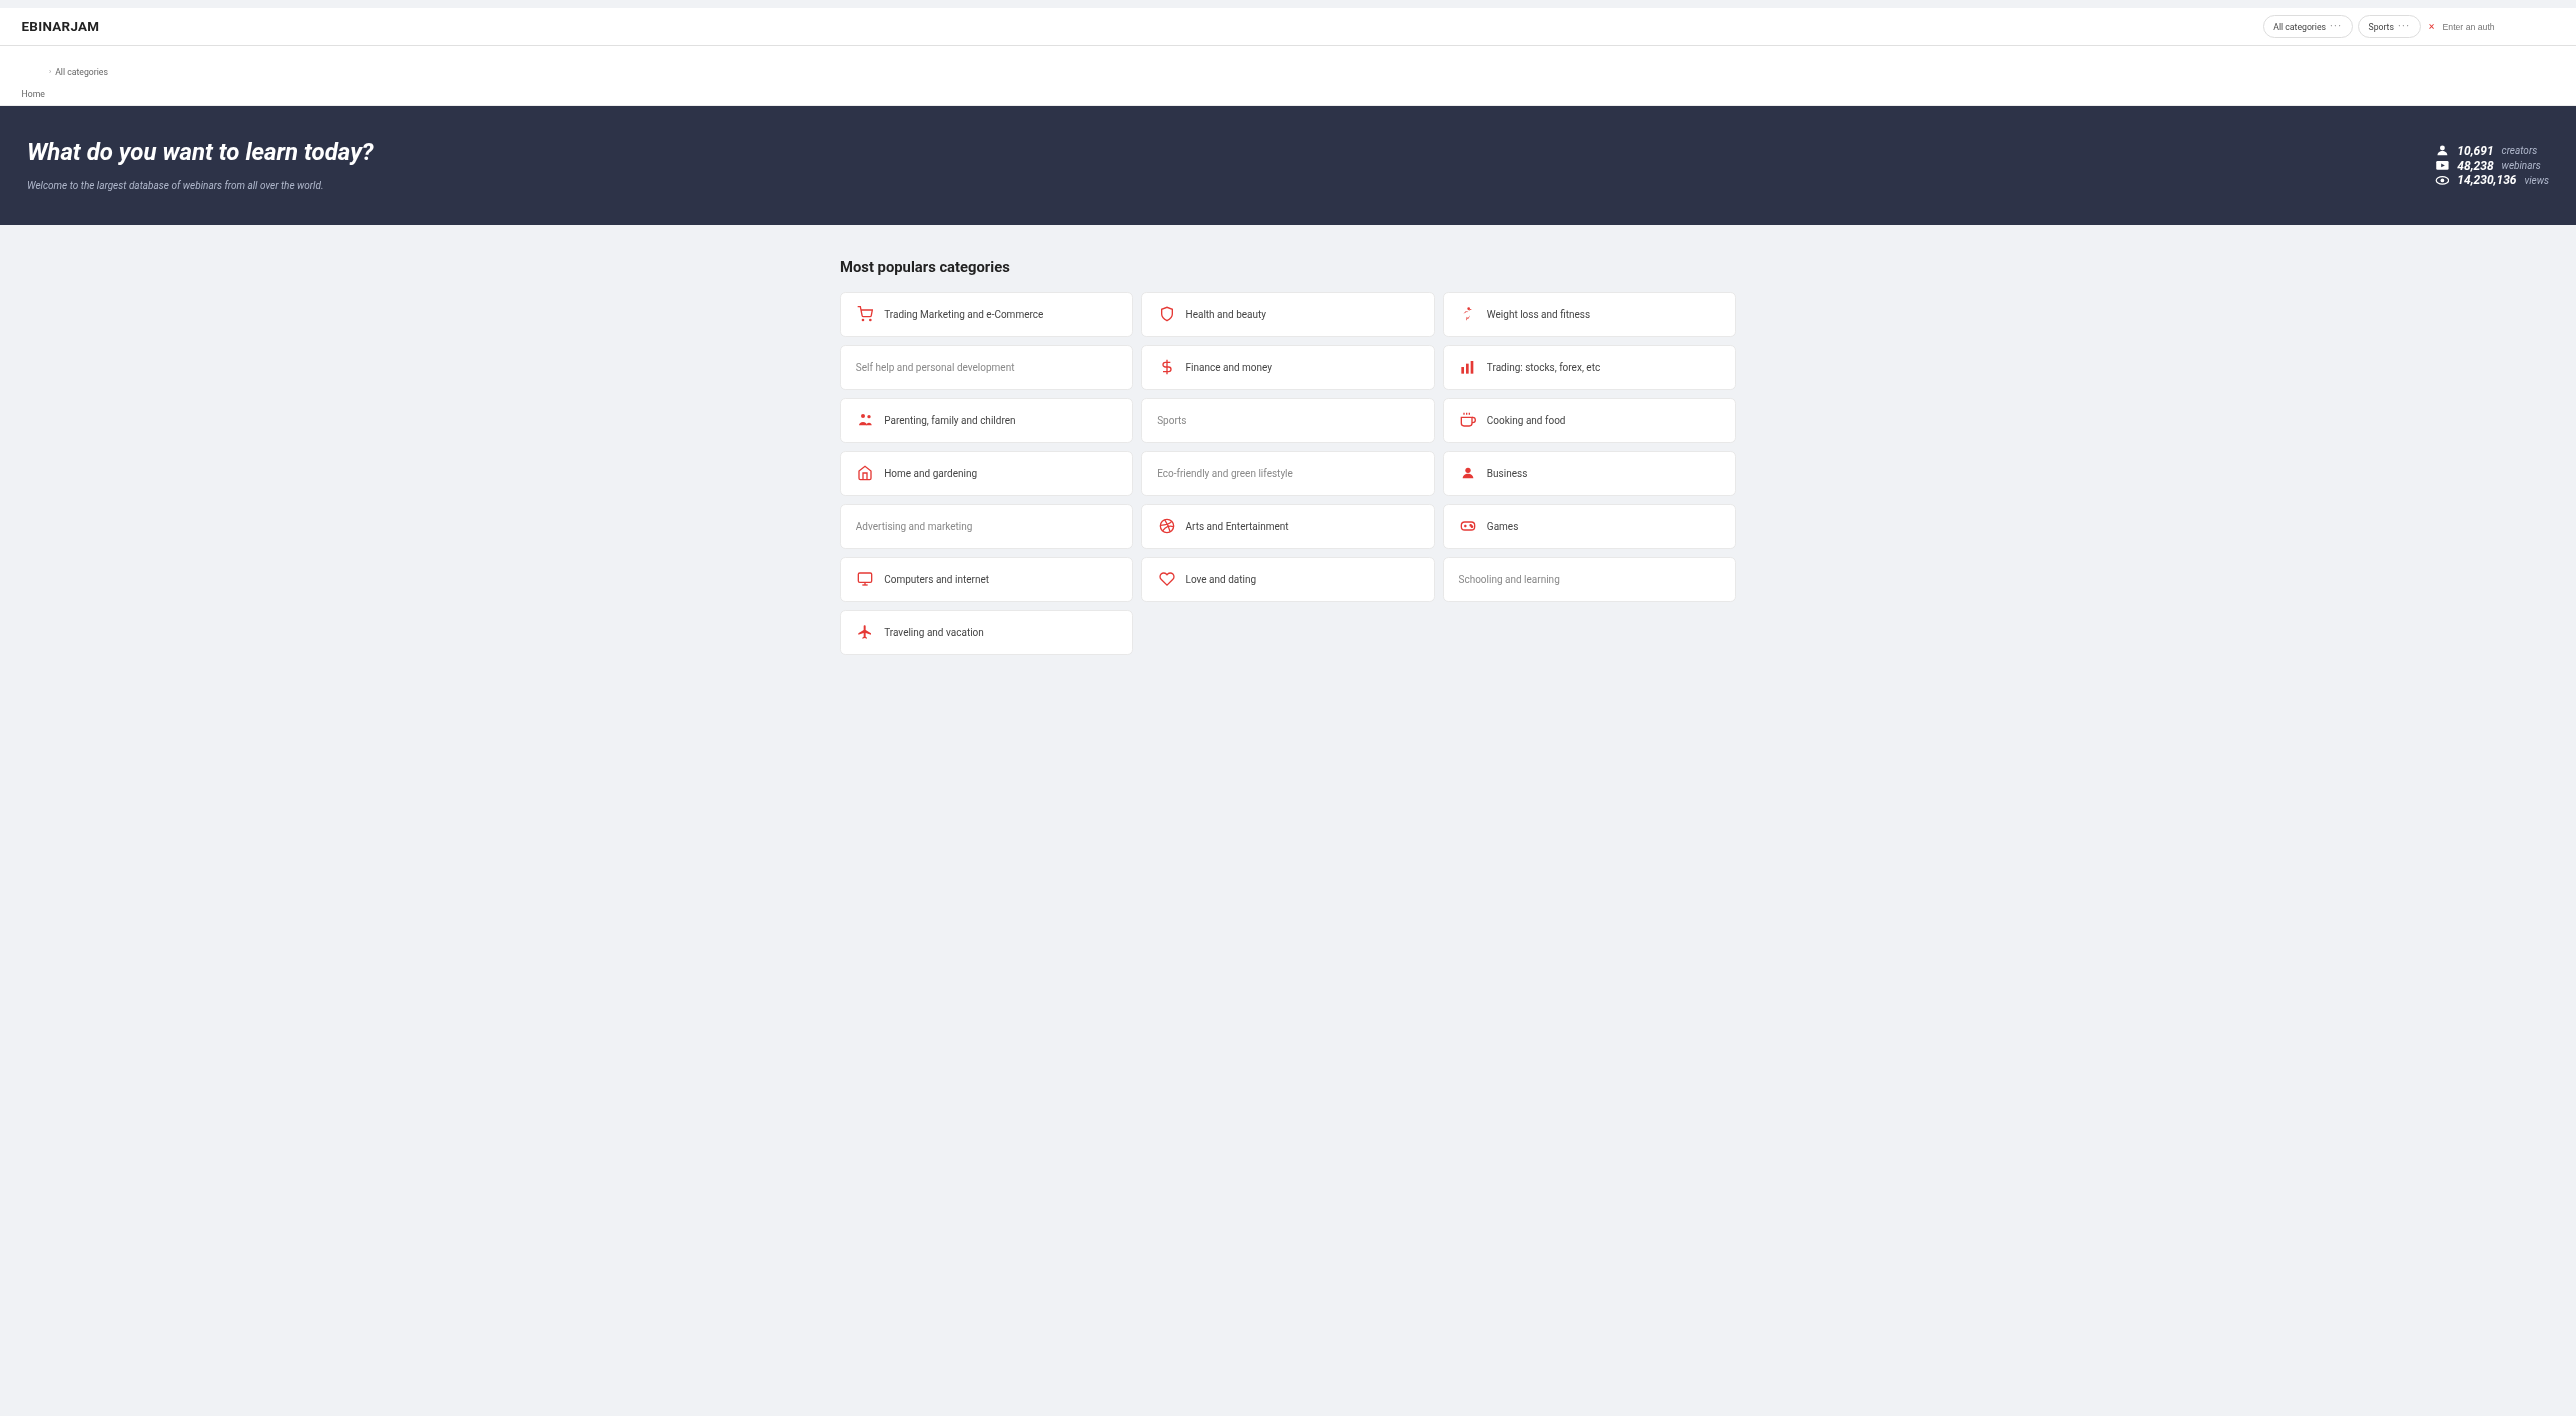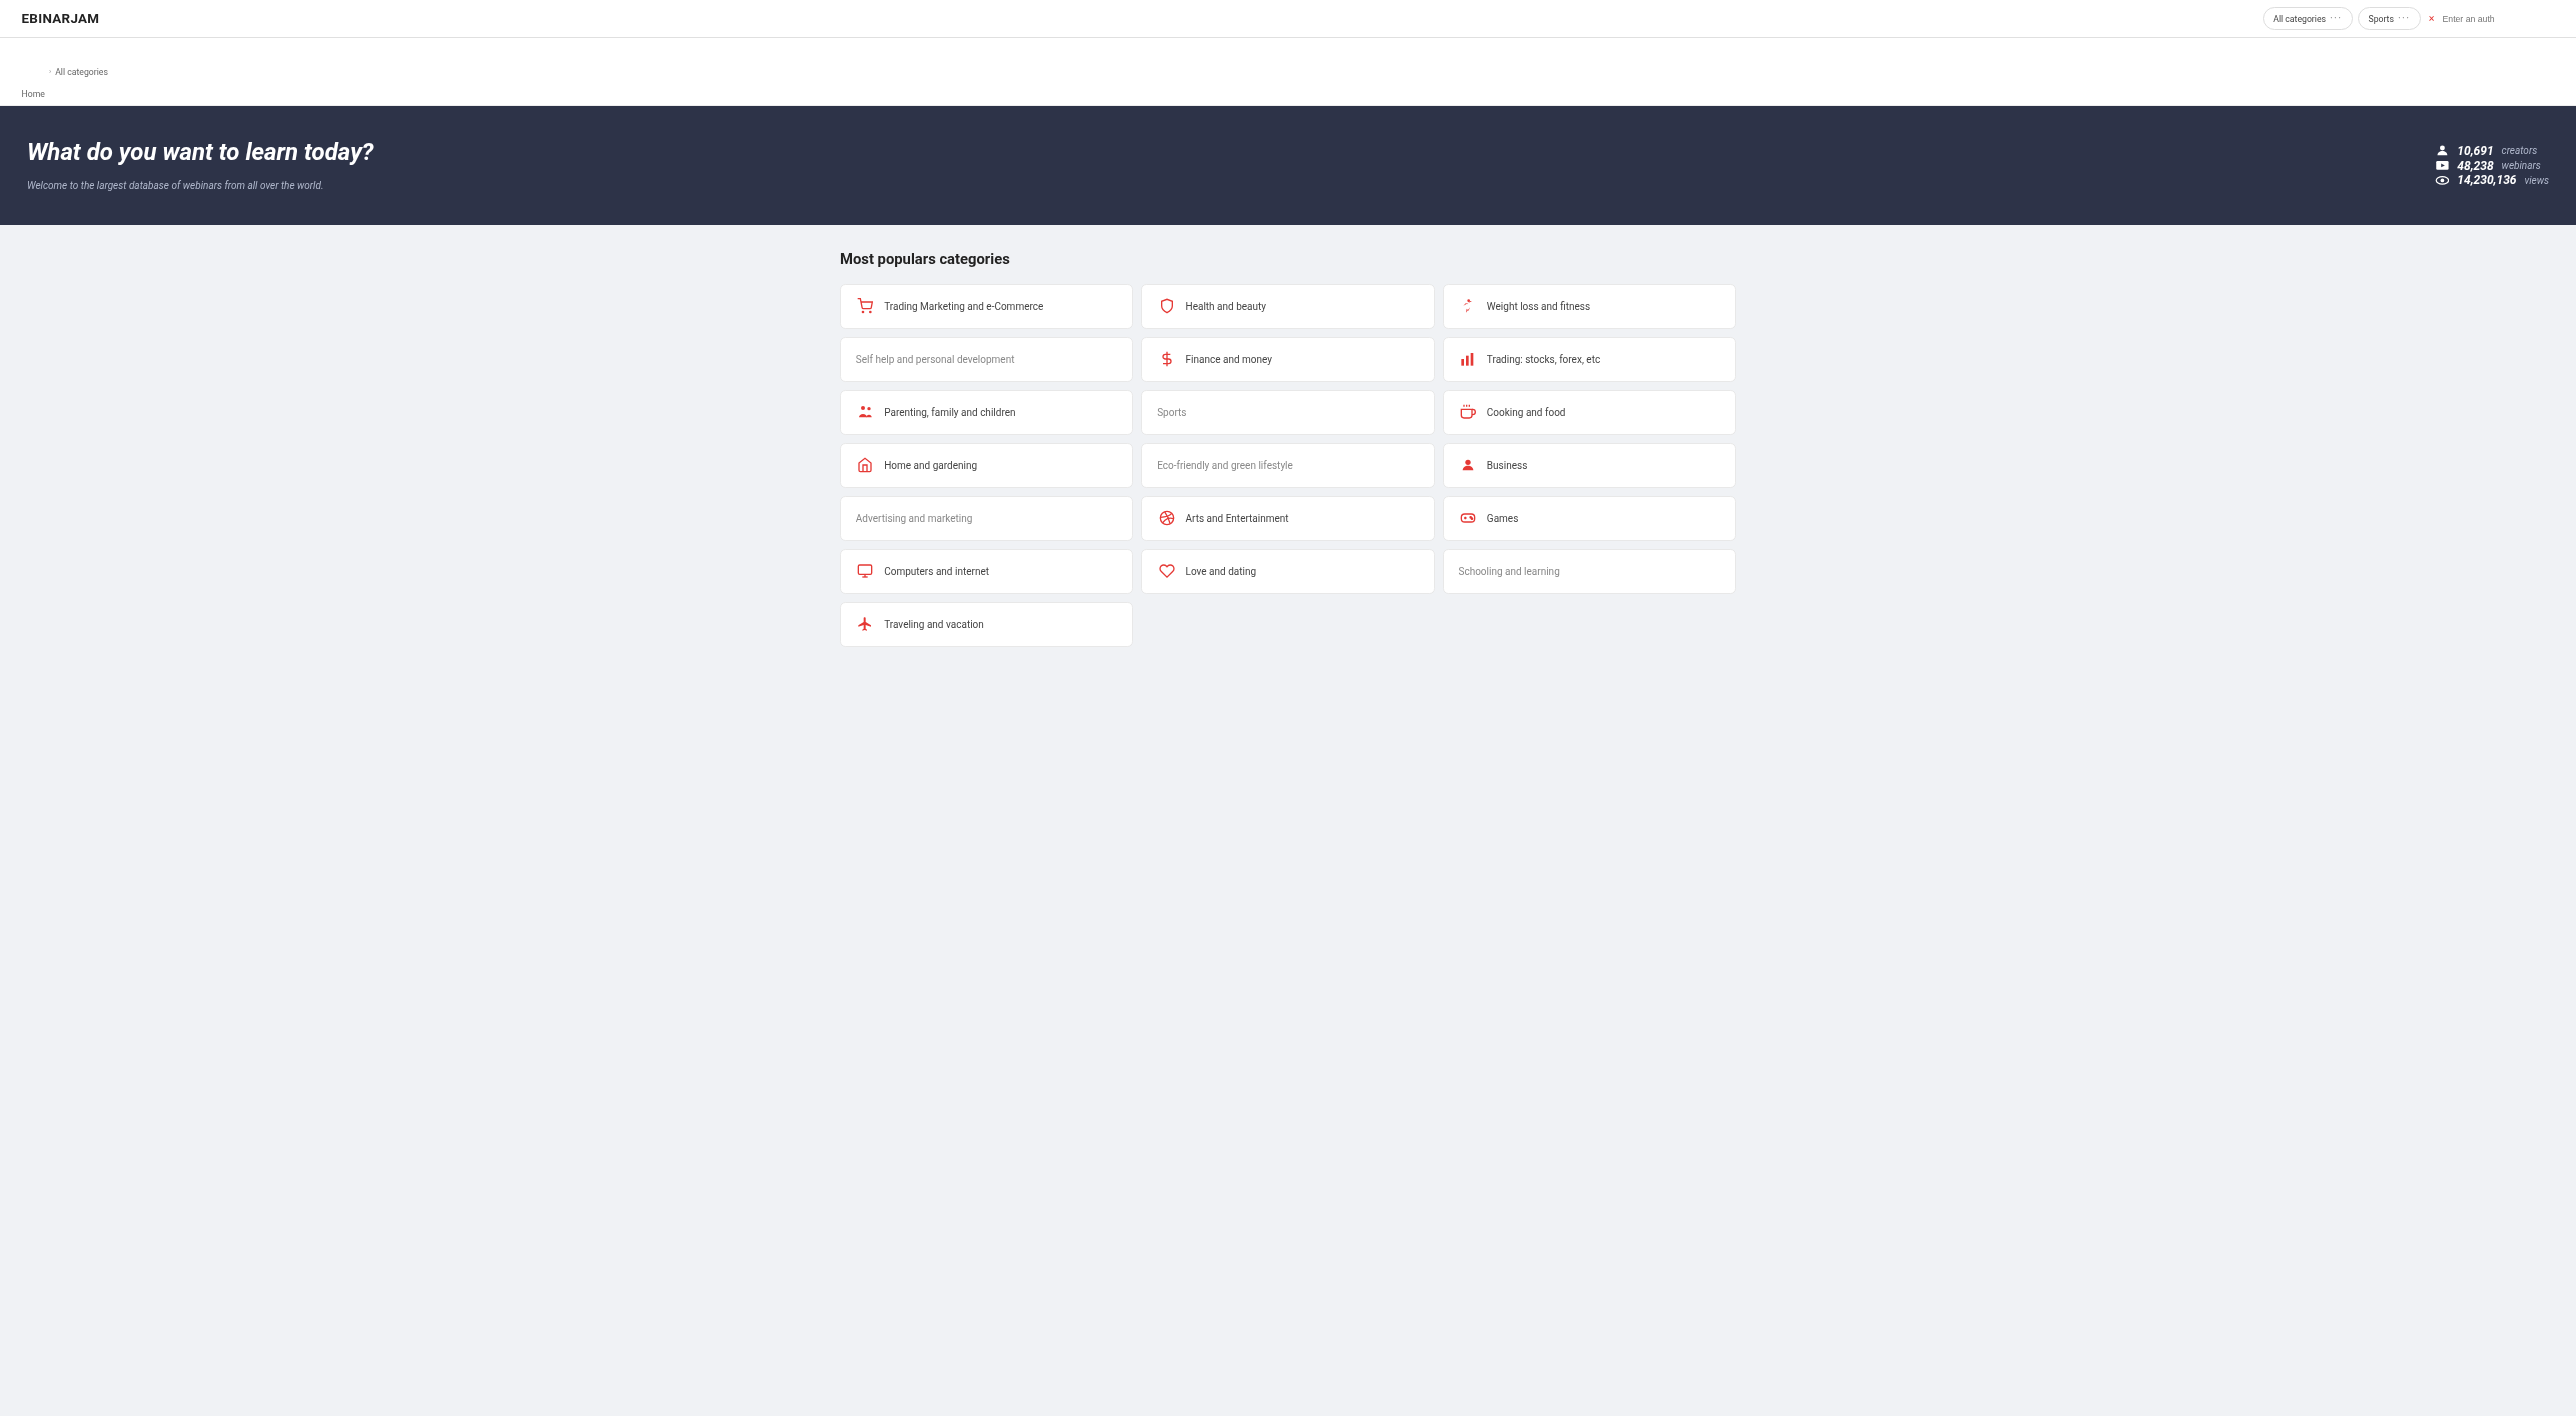--- a/index.html
+++ b/index.html
@@ -8,21 +8,21 @@
     
     .header {
       background: #fff;
       border-bottom: 0.7px solid #e0e0e0;
       padding: 0 21.5px;
       height: 38px;
       display: flex;
       align-items: center;
       justify-content: space-between;
       position: sticky;
-      top: 0;
+      top: 8px;
       z-index: 100;
     }
     .logo {
       font-size: 13.4px;
       font-weight: 700;
       color: #222;
       letter-spacing: 0.3px;
     }
     .header-right {
       display: flex;
@@ -120,21 +120,21 @@
     .stat-number {
       font-weight: 700;
       font-size: 12px;
       color: #fff;
     }
     .stat-label { color: #b0b8cc; font-size: 10px; text-align: center; }
 
     
     .main {
       max-width: 939px;
-      margin: 1px auto;
+      margin: 9px auto;
       padding: 24px 21.5px;
     }
     .section-title {
       font-size: 14.8px;
       font-weight: 700;
       color: #222;
       margin-bottom: 16px;
     }
 
     

